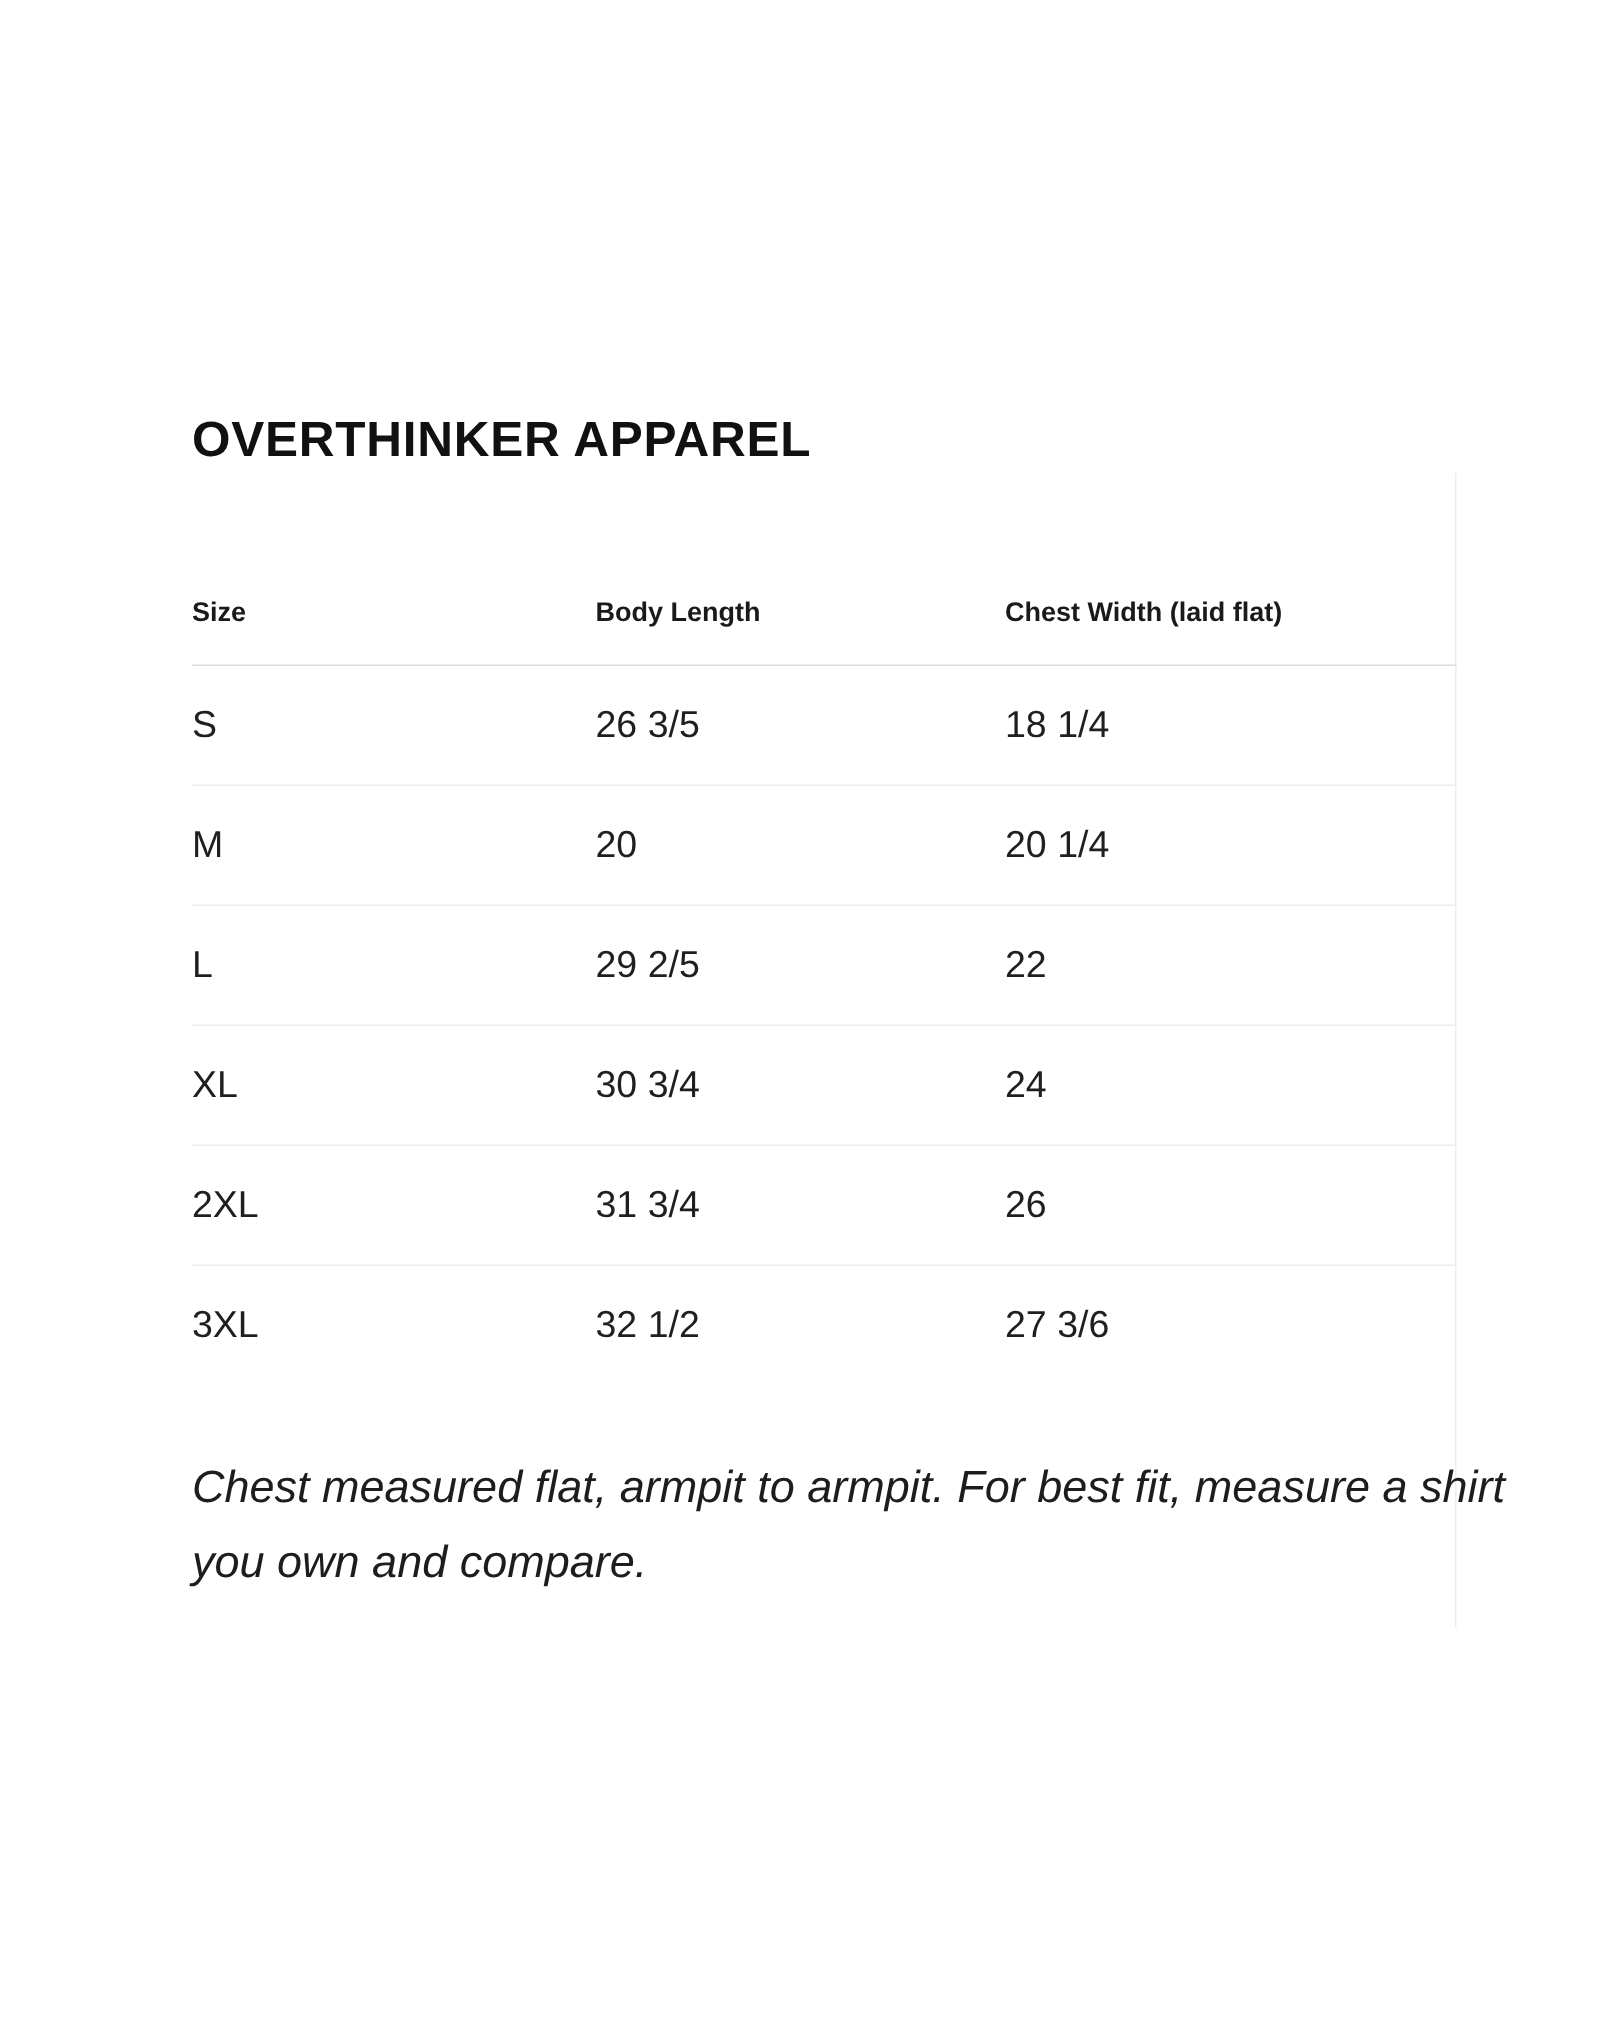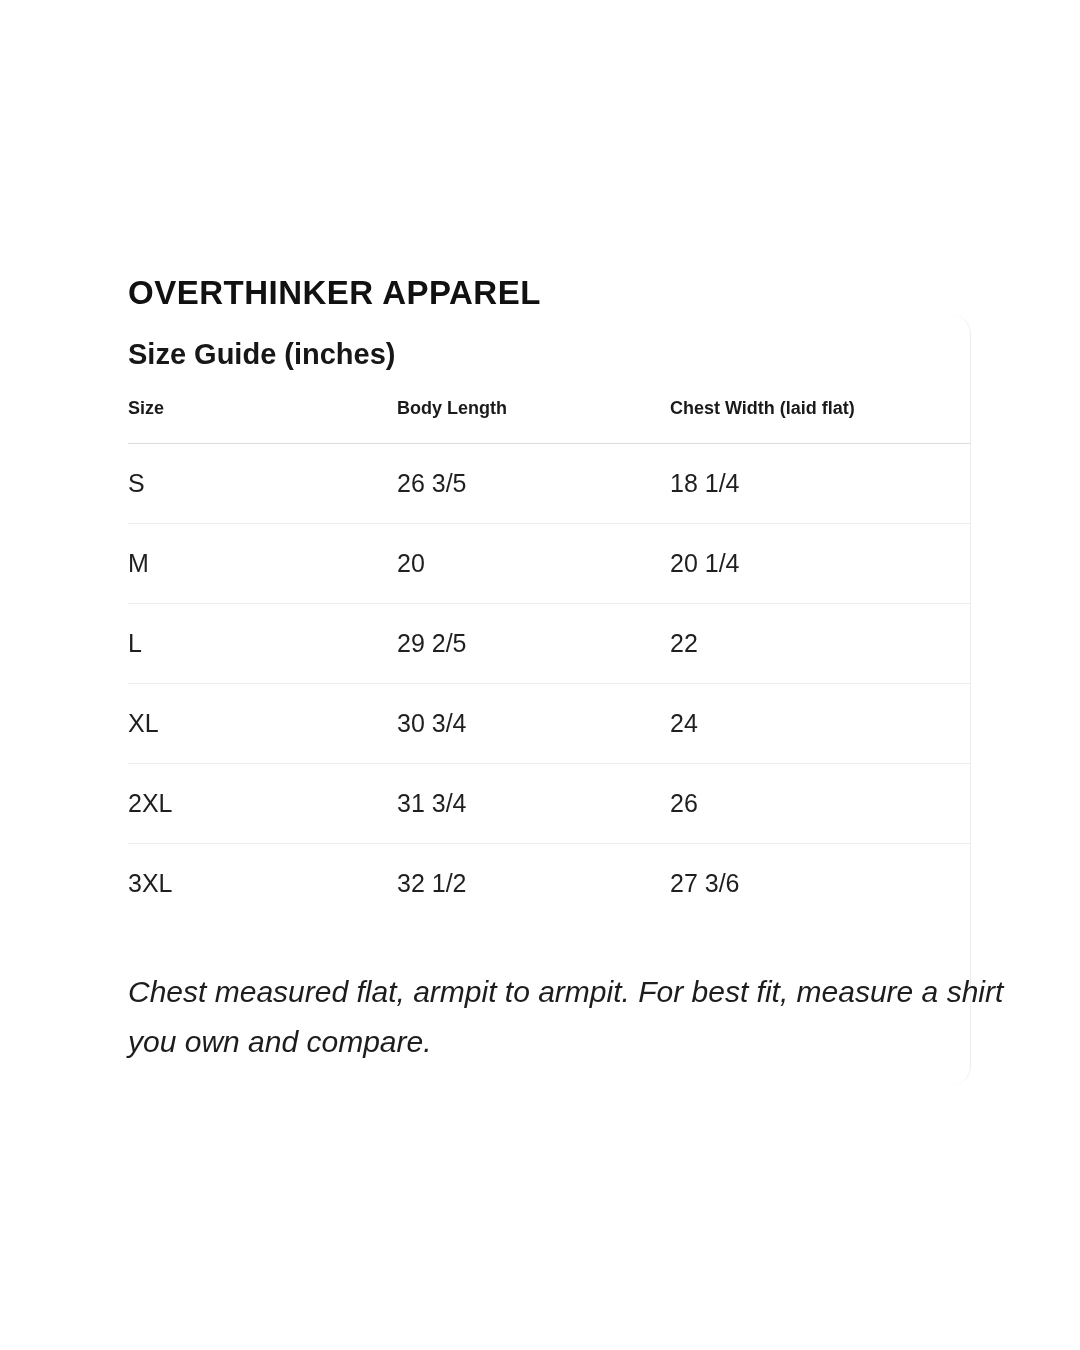--- a/index.html
+++ b/index.html
@@ -1,15 +1,15 @@
 <!DOCTYPE html>
 <html><head>
 <meta charset="utf-8">
 <style>
-  * { margin: 0; padding: 0; box-sizing: border-box; border-radius: 19px; }
+  * { margin: 0; padding: 0; box-sizing: border-box; }
   html, body { background: #ffffff; }
   .screen {
     position: relative;
     width: 1080px;
     height: 1350px;
     background: #ffffff;
     font-family: "Liberation Sans", sans-serif;
     color: #1a1a1a;
     overflow: hidden;
   }
@@ -87,21 +87,20 @@
 </style>
 </head>
 <body>
 
 <div class="screen">
 
   <div class="brand-title">OVERTHINKER APPAREL</div>
 
   <div class="description-panel">
 
-    <div class="size-guide-heading">Size Guide (inches)</div>
 
     <table class="size-table">
       <colgroup>
           <col class="c1">
           <col class="c2">
           <col class="c3">
         </colgroup>
       <thead>
         <tr>
           <th>Size</th>

